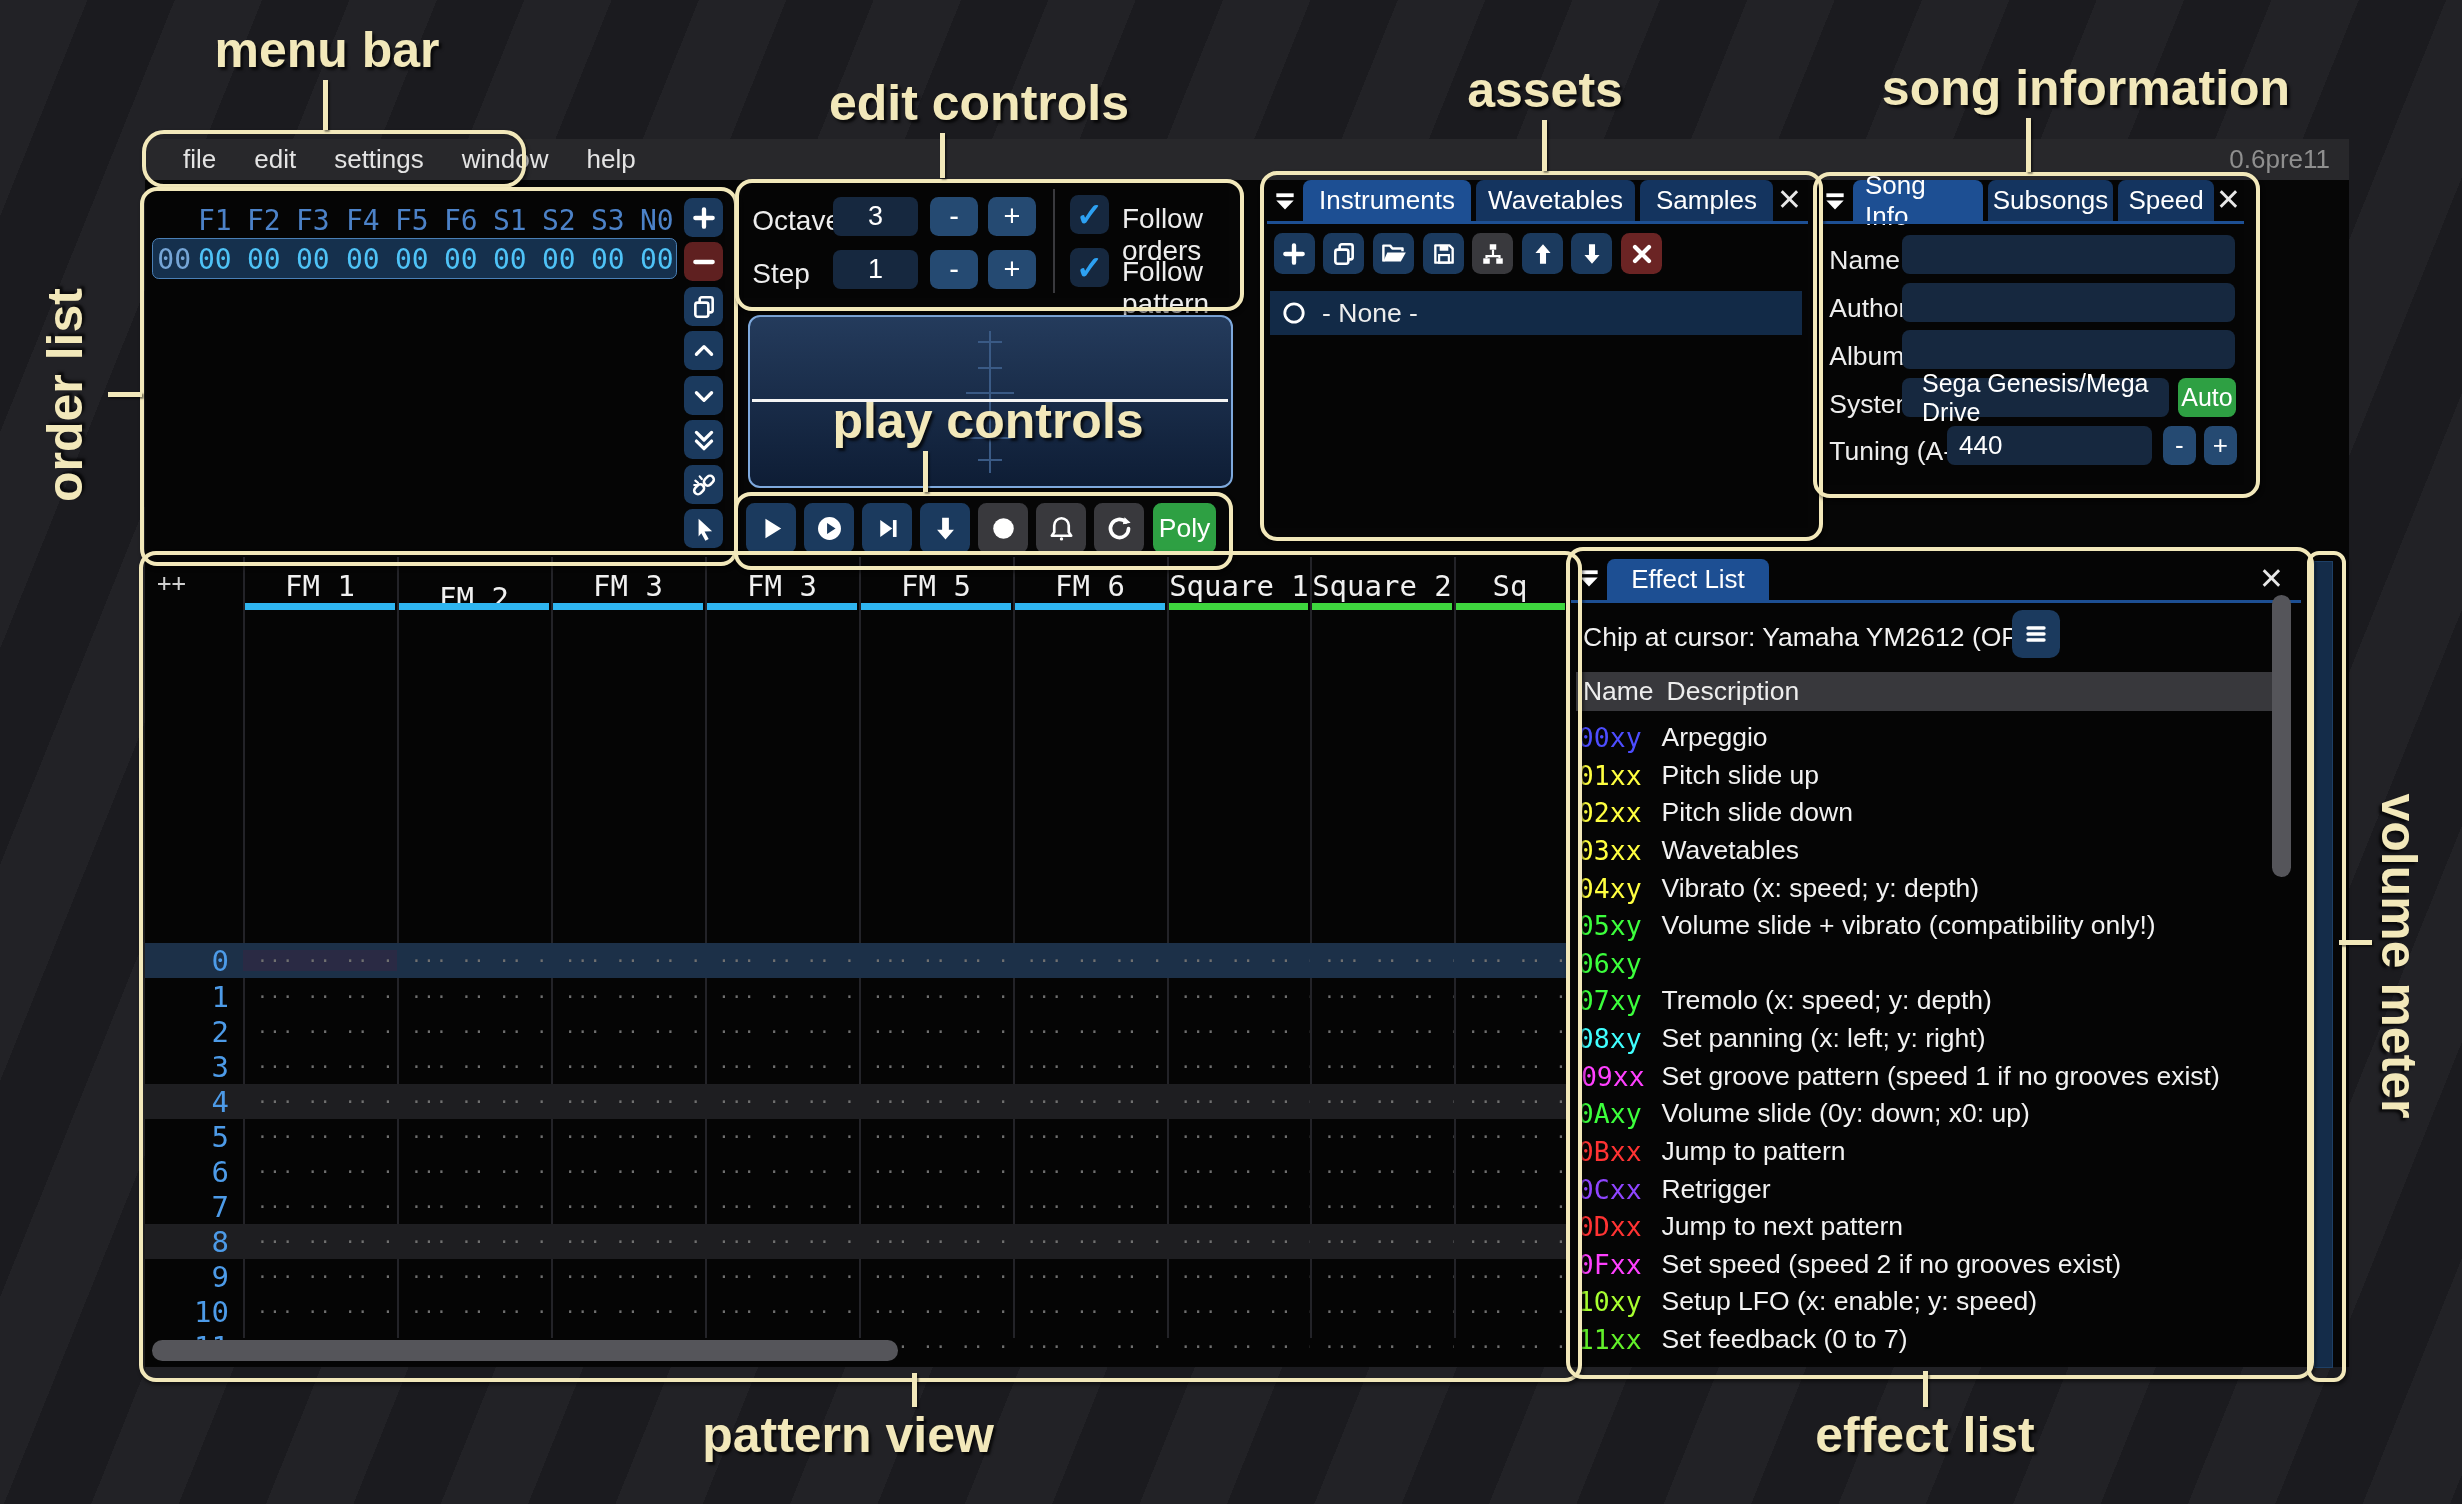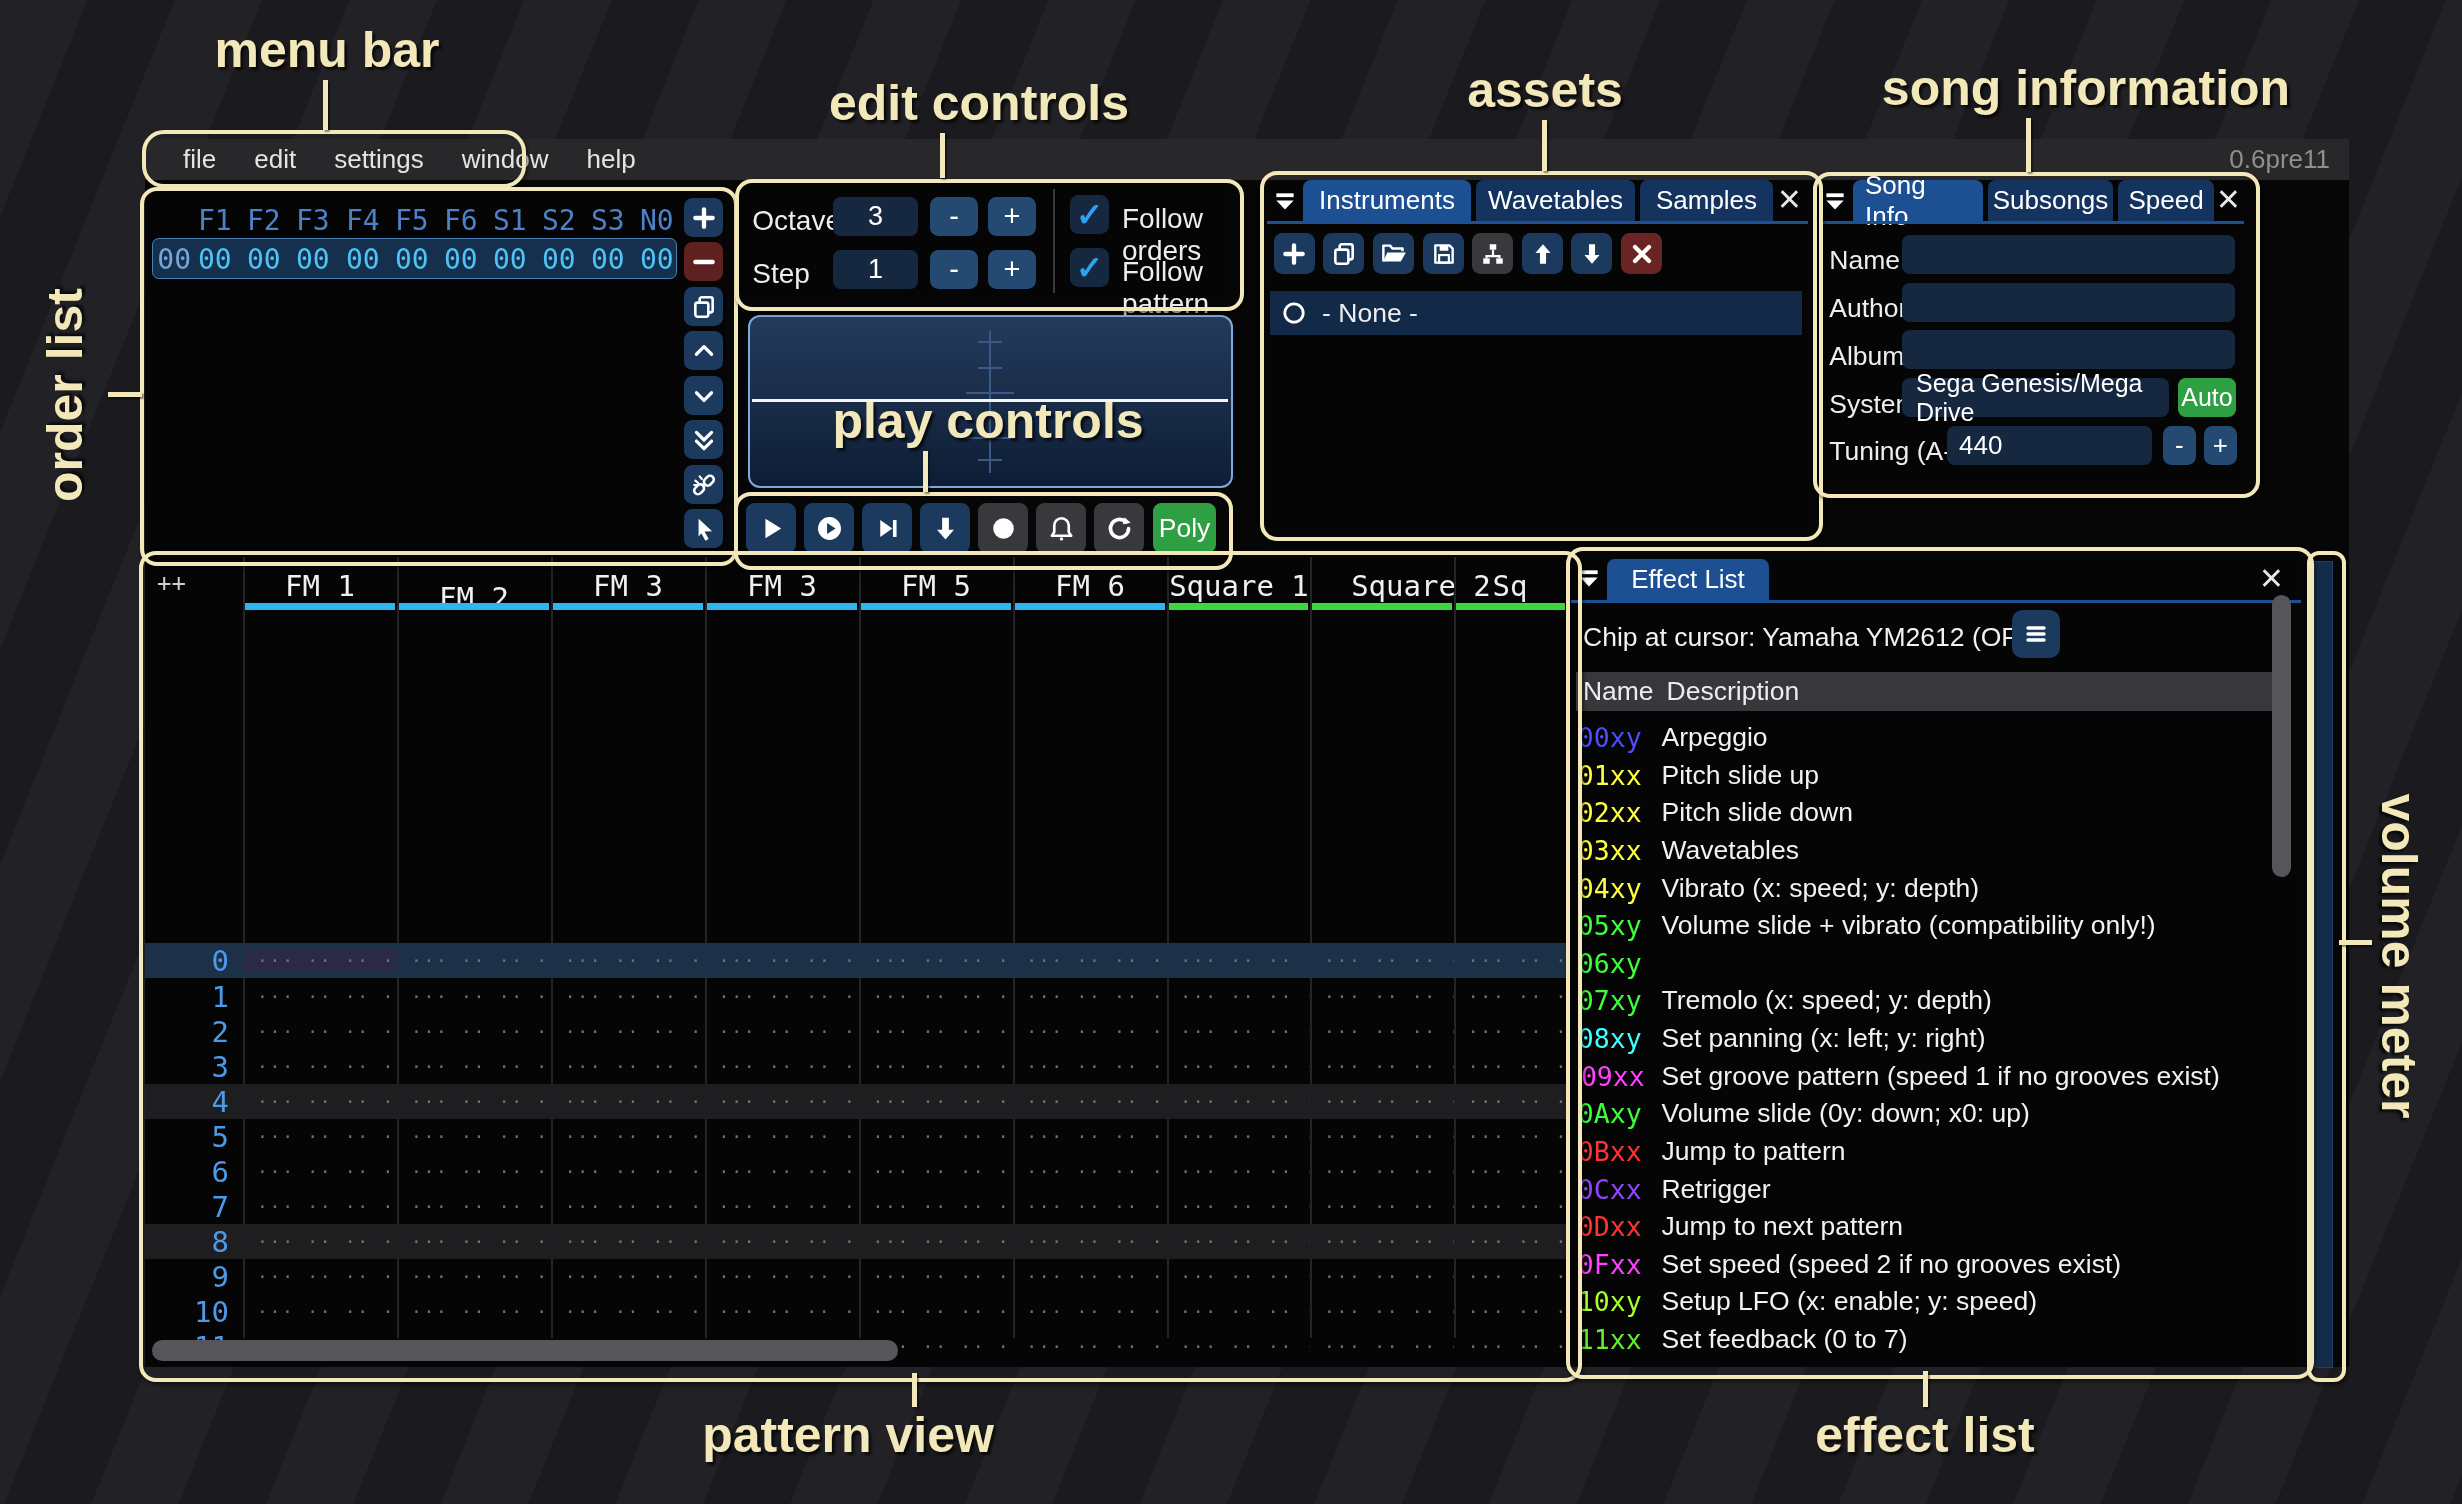--- a/index.html
+++ b/index.html
@@ -321,21 +321,21 @@
       </div>
     <span class="abs" style="left:10.3px;top:113px;font-size:26.5px;">Author</span>
     <div class="navyfield" style="left:83px;top:103px;width:333px;height:39px;padding-left:12px;box-sizing:border-box;">
         <span></span>
       </div>
     <span class="abs" style="left:10.3px;top:161px;font-size:26.5px;">Album</span>
     <div class="navyfield" style="left:83px;top:150px;width:333px;height:39px;padding-left:12px;box-sizing:border-box;">
         <span></span>
       </div>
     <span class="abs" style="left:10.3px;top:209px;font-size:26.5px;">System</span>
-    <div class="navyfield" style="left:83px;top:198px;width:267px;height:39px;padding-left:14px;box-sizing:border-box;font-size:25px;">
+    <div class="navyfield" style="left:83px;top:198px;width:267px;height:39px;padding-left:20px;box-sizing:border-box;font-size:25px;">
         <span>Sega Genesis/Mega Drive</span>
       </div>
     <div class="btn green" style="left:359px;top:198px;width:58px;height:39px;font-size:25px;border-radius:7.7px;">
         <span>Auto</span>
       </div>
     <span class="abs" style="left:10.3px;top:256px;font-size:26.5px;">Tuning (A-4)</span>
     <div class="navyfield" style="left:128px;top:246px;width:205px;height:39px;padding-left:12px;box-sizing:border-box;">
         <span>440</span>
       </div>
     <div class="btn lblue" style="left:344px;top:246px;width:32.5px;height:39px;font-size:26px;">
@@ -370,21 +370,21 @@
         </div>
         <div class="ch-underline" style="left: 716px; width: 150px; background: rgb(47, 181, 240);"></div>
         <div class="abs mono" style="left: 868px; top: 0px; width: 154px; height: 58px; display: flex; align-items: center; justify-content: center; font-size: 29px; color: rgb(240, 240, 240);">
           <span>FM 6</span>
         </div>
         <div class="ch-underline" style="left: 870px; width: 150px; background: rgb(47, 181, 240);"></div>
         <div class="abs mono" style="left: 1022px; top: 0px; width: 144px; height: 58px; display: flex; align-items: center; justify-content: center; font-size: 29px; color: rgb(240, 240, 240);">
           <span>Square 1</span>
         </div>
         <div class="ch-underline" style="left: 1023px; width: 140px; background: rgb(62, 214, 62);"></div>
-        <div class="abs mono" style="left: 1165px; top: 0px; width: 144px; height: 58px; display: flex; align-items: center; justify-content: center; font-size: 29px; color: rgb(240, 240, 240); margin-left: 39px;">
+        <div class="abs mono" style="left: 1165px; top: 0px; width: 144px; height: 58px; display: flex; align-items: center; justify-content: center; font-size: 29px; color: rgb(240, 240, 240);">
           <span>Square 2</span>
         </div>
         <div class="ch-underline" style="left: 1167px; width: 140px; background: rgb(62, 214, 62);"></div>
         <div class="abs mono" style="left: 1309px; top: 0px; width: 112px; height: 58px; display: flex; align-items: center; justify-content: center; font-size: 29px; color: rgb(240, 240, 240);">
           <span>Sq</span>
         </div>
         <div class="ch-underline" style="left: 1311px; width: 109px; background: rgb(62, 214, 62);"></div>
       </div>
     <div id="p-seps">
         <div class="sep" style="left: 98px;"></div>

